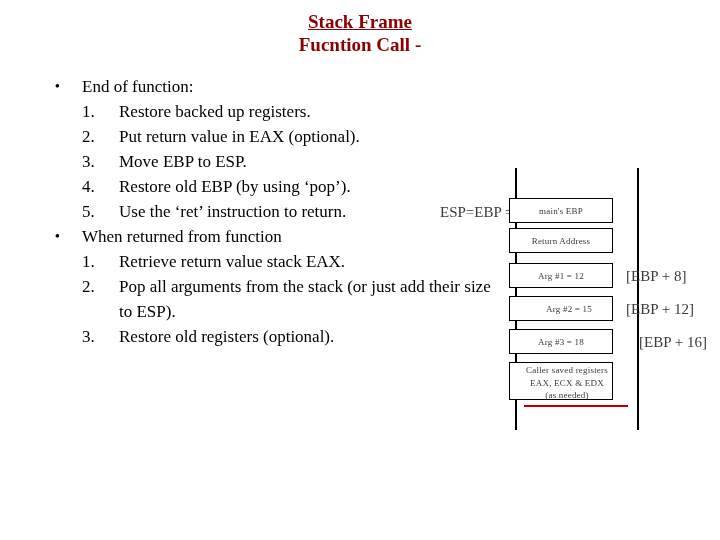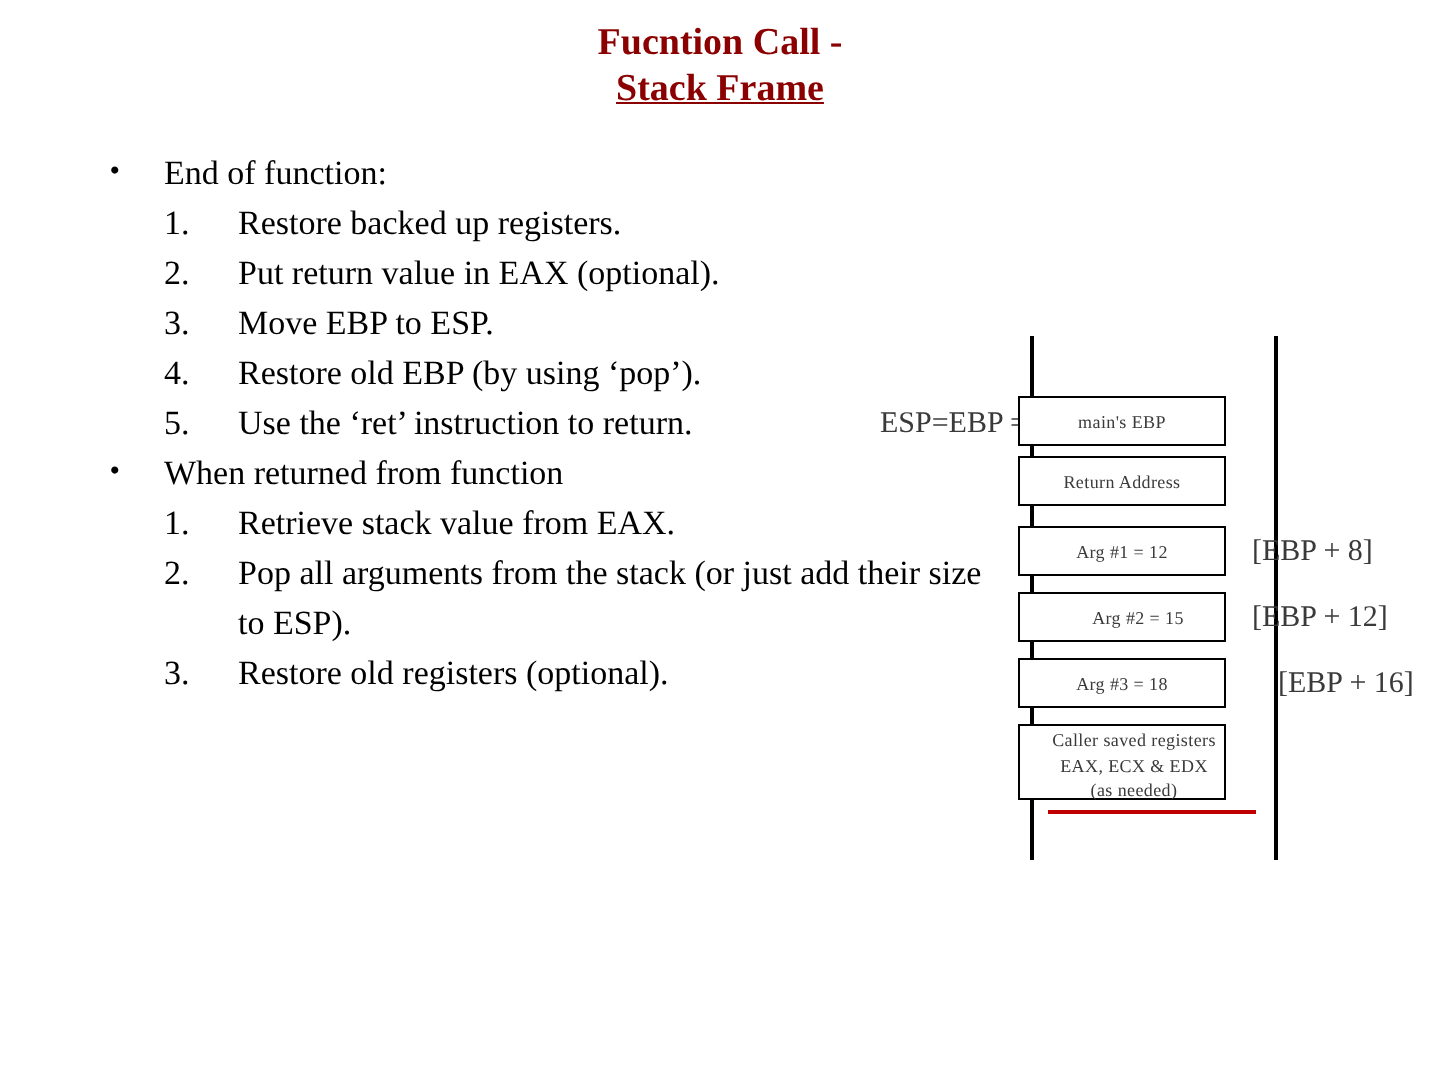--- a/index.html
+++ b/index.html
@@ -141,22 +141,22 @@
     position: absolute;
     font-size: 15px;
     color: #3a3a3a;
     white-space: nowrap;
   }
 </style>
 </head>
 <body>
 
 <div class="title">
+  <span class="line underline">Stack Frame</span>
   <span class="line">Fucntion Call -</span>
-  <span class="line underline">Stack Frame</span>
 </div>
 
 <div class="content">
 
   <div class="bullet-row">
     <span class="bullet-mark">•</span>
     <span class="bullet-text">End of function:</span>
   </div>
   <div class="numbered">
     <div class="num-row">
@@ -181,21 +181,21 @@
     </div>
   </div>
 
   <div class="bullet-row">
     <span class="bullet-mark">•</span>
     <span class="bullet-text">When returned from function</span>
   </div>
   <div class="numbered">
     <div class="num-row">
       <span class="num-mark">1.</span>
-      <span class="num-text">Retrieve stack value from EAX.</span>
+      <span class="num-text">Retrieve return value stack EAX.</span>
     </div>
     <div class="num-row">
       <span class="num-mark">2.</span>
       <span class="num-text">Pop all arguments from the stack (or just add their size to ESP).</span>
     </div>
     <div class="num-row">
       <span class="num-mark">3.</span>
       <span class="num-text">Restore old registers (optional).</span>
     </div>
   </div>

